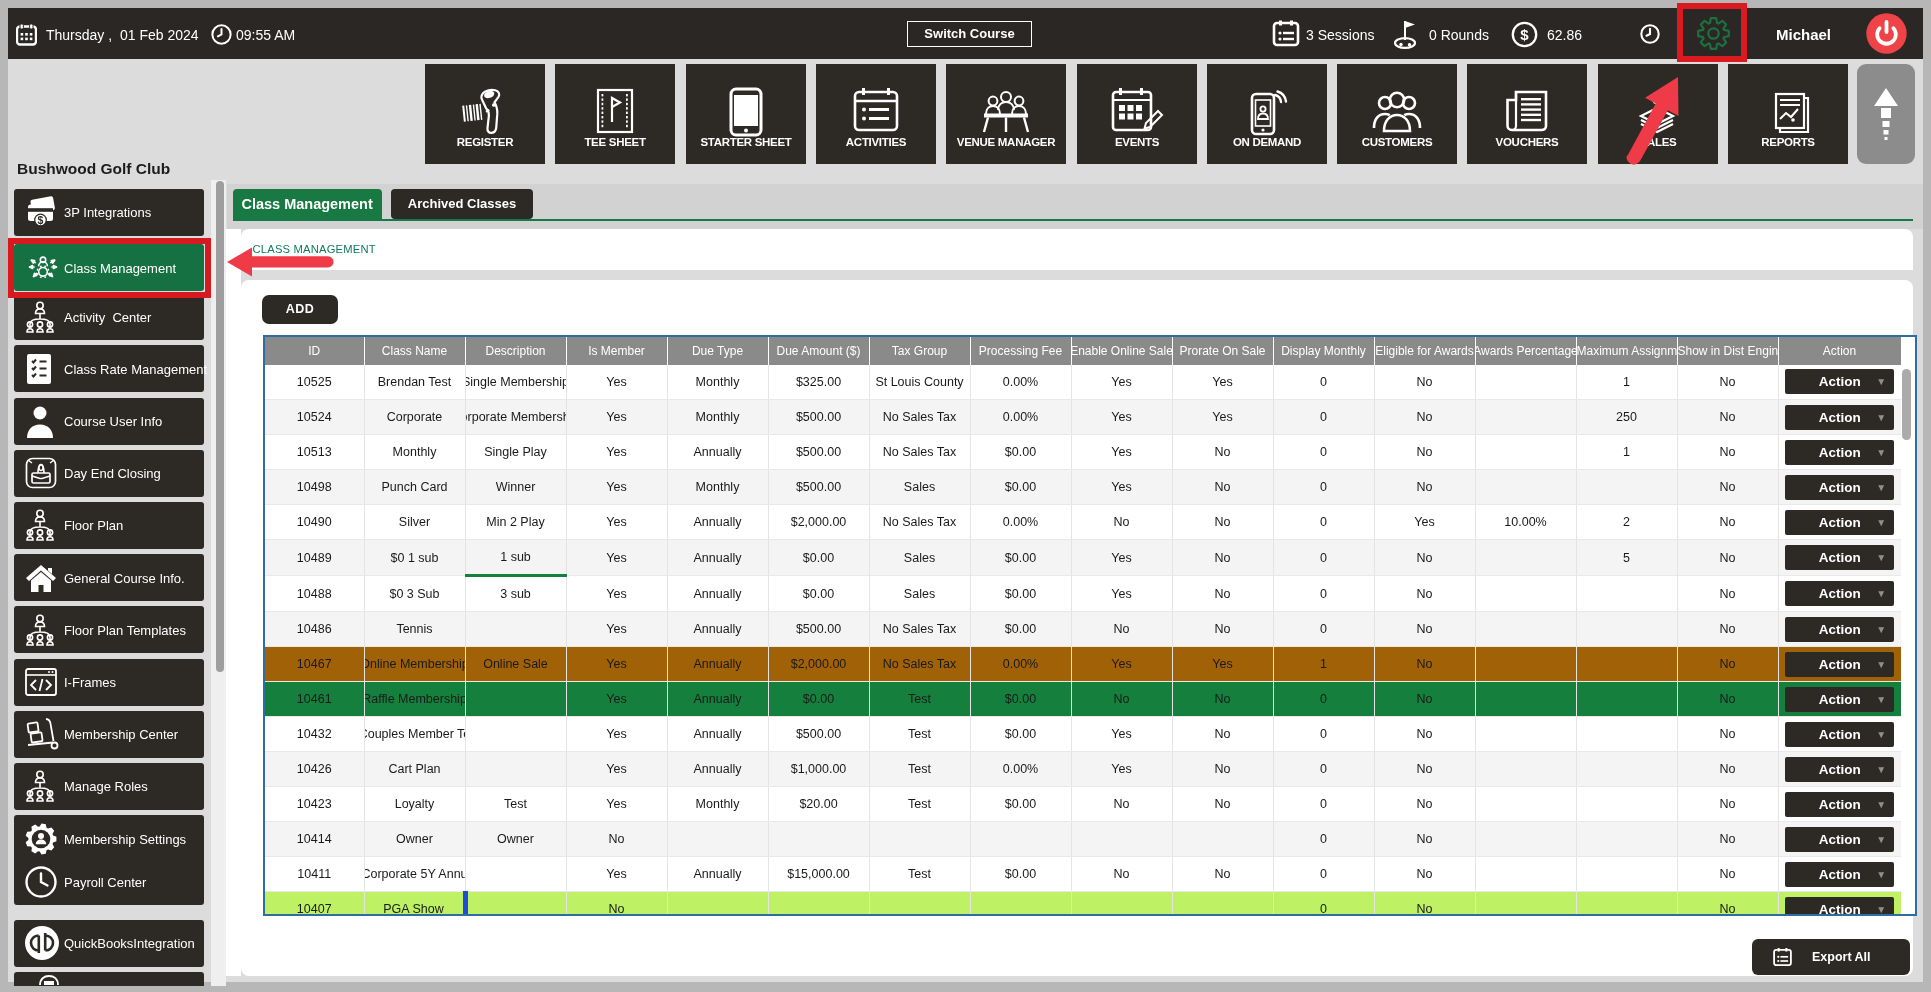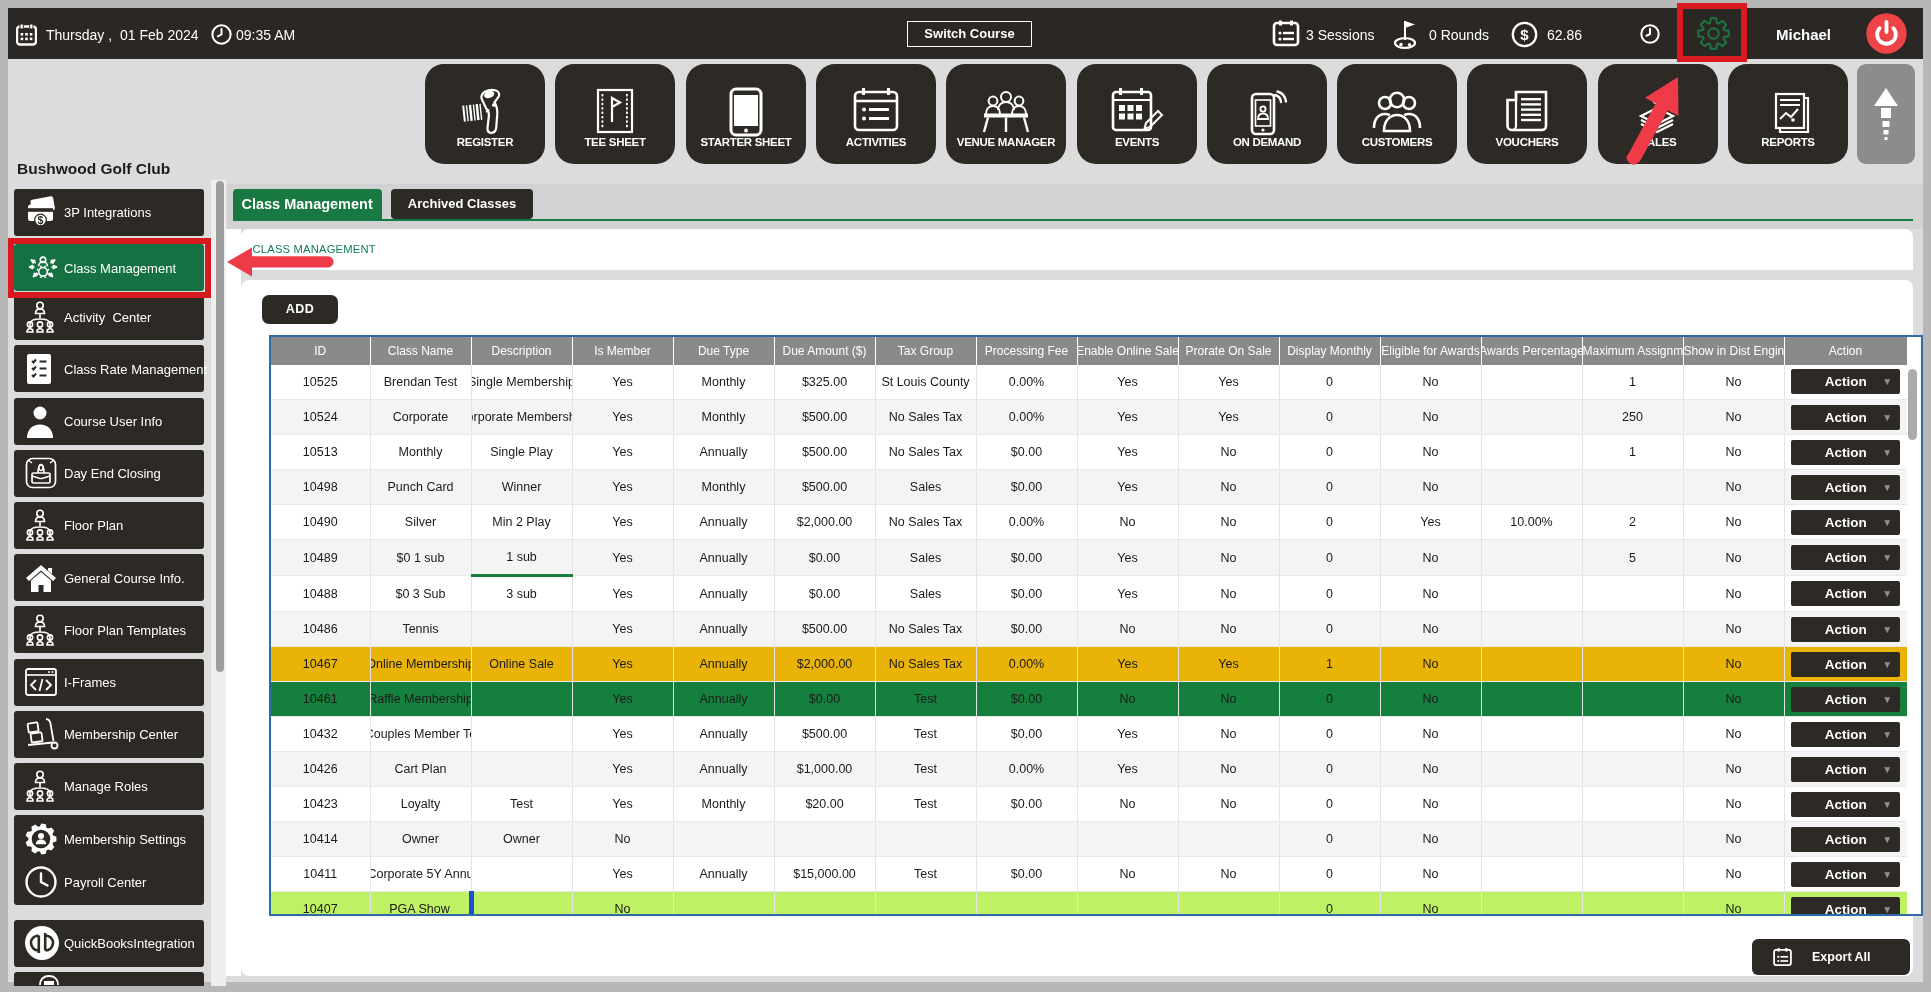--- a/index.html
+++ b/index.html
@@ -1,19 +1,19 @@
 <!DOCTYPE html>
 <html><head><meta charset="utf-8">
 <style>
 *{box-sizing:border-box;margin:0;padding:0}
 body{width:1931px;height:992px;position:relative;overflow:hidden;
  background:#b7b7b7;font-family:"Liberation Sans",sans-serif;}
 .abs{position:absolute}
 .dark{background:#2d2925;color:#fff}
-.tb-btn{position:absolute;top:64px;width:120px;height:100px;border-radius:19px;
+.tb-btn{position:absolute;top:64px;width:120px;height:100px;border-radius:0;
  background:#2d2925;color:#fff;text-align:center}
 .tb-btn .lbl{position:absolute;left:50%;transform:translateX(-50%);top:72px;font-size:11.5px;font-weight:700;letter-spacing:-.3px;white-space:nowrap}
 .tb-btn svg{position:absolute;left:50%;transform:translateX(-50%);top:22px}
 .side-item{position:absolute;left:14px;width:190px;height:47px;border-radius:3px;
  background:#2d2925;color:#fff}
 .side-item .txt{position:absolute;left:50px;top:50%;transform:translateY(-50%);font-size:13px;white-space:nowrap}
 .side-item svg{position:absolute;left:10px;top:50%;transform:translateY(-50%)}
 table{border-collapse:collapse;table-layout:fixed}
 td,th{overflow:hidden;white-space:nowrap;text-align:center;padding:0}
 th{font-weight:400}
@@ -36,21 +36,21 @@
 <rect x="4.6" y="14.6" width="2.6" height="2.6"></rect>
       <rect x="9.2" y="14.6" width="2.6" height="2.6"></rect>
       <rect x="13.8" y="14.6" width="2.6" height="2.6"></rect>
     </g>
   </svg>
 <div class="abs" style="left:46px;top:26.5px;color:#fff;font-size:14px">Thursday ,&nbsp; 01 Feb 2024</div>
 <svg class="abs" style="left:211px;top:24px" width="21" height="21" viewBox="0 0 23 23">
 <circle cx="11.5" cy="11.5" r="10" fill="none" stroke="#fff" stroke-width="2.2"></circle>
 <path d="M11.5 5.5 V11.5 L7.5 13.5" fill="none" stroke="#fff" stroke-width="2.2" stroke-linecap="round"></path>
   </svg>
-<div class="abs" style="left:236px;top:26.5px;color:#fff;font-size:14px">09:35 AM</div>
+<div class="abs" style="left:236px;top:26.5px;color:#fff;font-size:14px">09:55 AM</div>
 <div class="abs" style="left:907px;top:21px;width:125px;height:26px;border:1.6px solid #fff;color:#fff;font-size:13px;font-weight:700;text-align:center;line-height:23.5px">Switch Course</div>
 <svg class="abs" style="left:1271px;top:19px" width="30" height="30" viewBox="0 0 30 30">
 <rect x="3" y="4" width="24" height="22" rx="3" fill="none" stroke="#fff" stroke-width="2.6"></rect>
 <rect x="8" y="1.5" width="3" height="5" fill="#fff"></rect>
     <rect x="19" y="1.5" width="3" height="5" fill="#fff"></rect>
 <circle cx="9" cy="14" r="1.6" fill="#fff"></circle>
     <rect x="12" y="12.8" width="11" height="2.4" fill="#fff"></rect>
 <circle cx="9" cy="20" r="1.6" fill="#fff"></circle>
     <rect x="12" y="18.8" width="11" height="2.4" fill="#fff"></rect>
   </svg>
@@ -426,21 +426,21 @@
   </div>
 <div class="abs" style="left:211px;top:180px;width:15px;height:806px;background:#efefef"></div>
 <div class="abs" style="left:215.5px;top:181px;width:8px;height:491px;background:#9e9e9e;border-radius:4px"></div>
 <div class="abs" style="left:232.6px;top:189px;width:149px;height:30px;background:#187a42;border-radius:4px 4px 0 0;color:#fff;font-size:14.5px;font-weight:700;text-align:center;line-height:30px">Class Management</div>
 <div class="abs" style="left:391px;top:189px;width:142px;height:30px;background:#2d2925;border-radius:4px;color:#fff;font-size:13px;font-weight:700;text-align:center;line-height:30px">Archived Classes</div>
 <div class="abs" style="left:232.6px;top:218.6px;width:1680px;height:2px;background:#157a45"></div>
 <div class="abs" style="left:241px;top:229px;width:1672px;height:41px;background:#fff;border-radius:8px 8px 0 0"></div>
 <div class="abs" style="left:252.6px;top:243px;font-size:11.2px;color:#0e7b5e;letter-spacing:.2px">CLASS MANAGEMENT</div>
 <div class="abs" style="left:241px;top:279.5px;width:1672px;height:696.5px;background:#fff;border-radius:8px"></div>
 <div class="abs" style="left:262px;top:295px;width:76px;height:29px;background:#2d2925;border-radius:7px;color:#fff;font-size:12.5px;font-weight:700;text-align:center;line-height:29px;letter-spacing:.5px">ADD</div>
-<div class="abs" style="left:269px;top:334.6px;width:1654px;height:581px;border:2px solid #2e6da4;background:#fff;overflow:hidden">
+<div class="abs" style="left:263px;top:334.6px;width:1654px;height:581px;border:2px solid #2e6da4;background:#fff;overflow:hidden">
 <table style="width:1636px">
       <colgroup>
         <col style="width:99px">
         <col style="width:101px">
         <col style="width:101px">
         <col style="width:101px">
         <col style="width:101px">
         <col style="width:101px">
         <col style="width:101px">
         <col style="width:101px">
@@ -897,21 +897,21 @@
 <td style="border-right:1px solid #e4e4e4;border-bottom:1px solid #e9e9e9">
             <div class="c"></div>
           </td>
 <td style="border-right:1px solid #e4e4e4;border-bottom:1px solid #e9e9e9">
             <div class="c">No</div>
           </td>
 <td style="border-bottom:1px solid #e9e9e9">
             <div style="width:109px;height:25px;margin:0 auto;background:#2d2925;border-radius:2px;color:#fff;font-weight:700;font-size:13.5px;line-height:25px;text-align:center;position:relative">Action<span style="position:absolute;right:8px;top:0;color:#8f8f8f;font-size:10px">▼</span></div>
           </td>
 </tr>
-<tr style="height:35px;background:#eab308;font-size:12.5px;color:#1a1a1a">
+<tr style="height:35px;background:#a16207;font-size:12.5px;color:#1a1a1a">
 <td style="border-right:1px solid #e4e4e4;border-bottom:1px solid #e9e9e9">
             <div class="c">10467</div>
           </td>
 <td style="border-right:1px solid #e4e4e4;border-bottom:1px solid #e9e9e9">
             <div class="c">Online Membership</div>
           </td>
 <td style="border-right:1px solid #e4e4e4;border-bottom:1px solid #e9e9e9">
             <div class="c">Online Sale</div>
           </td>
 <td style="border-right:1px solid #e4e4e4;border-bottom:1px solid #e9e9e9">

